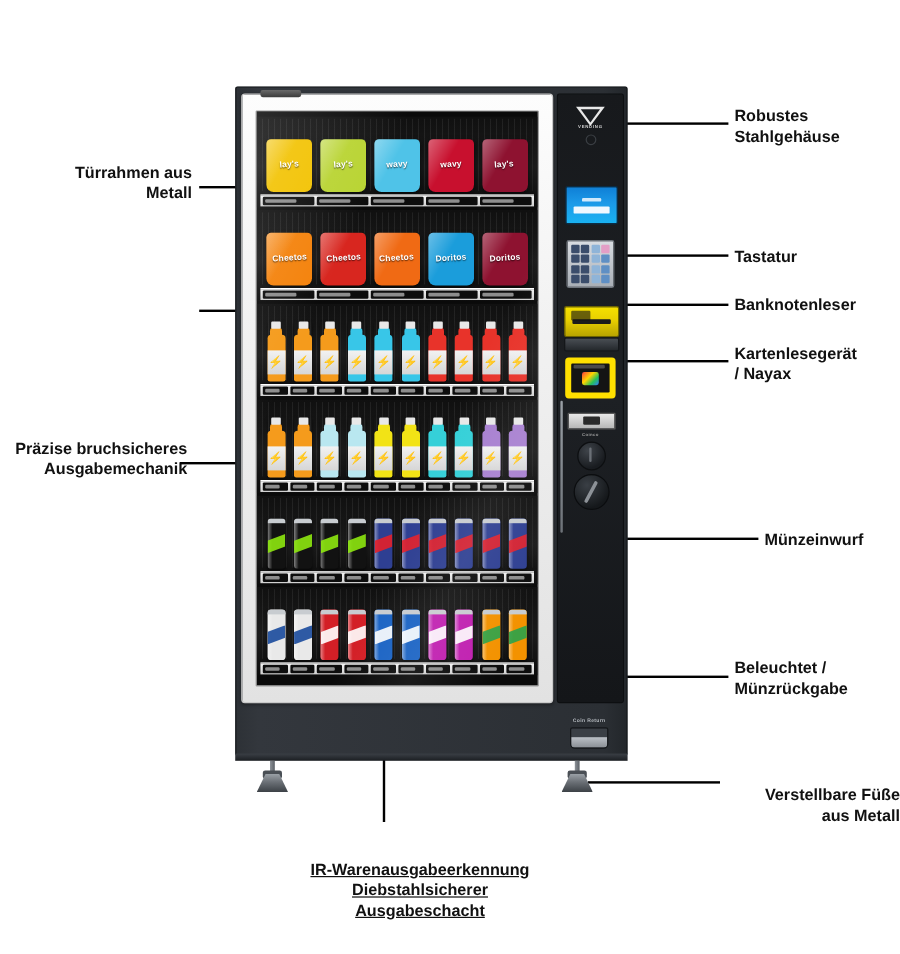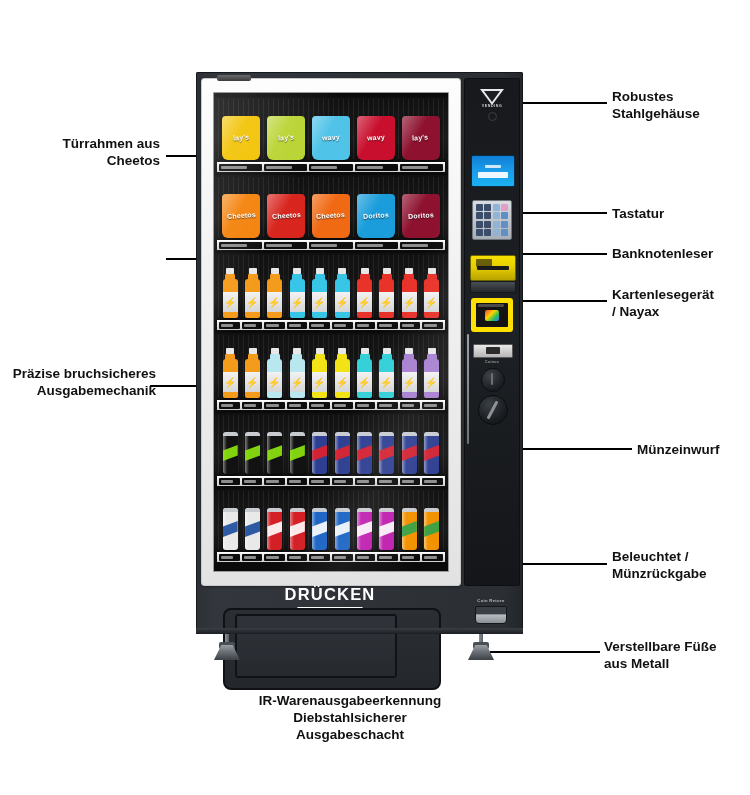--- a/index.html
+++ b/index.html
@@ -272,21 +272,21 @@
     clip-path:polygon(28% 0,72% 0,100% 100%,0 100%);}
   .foot .pad2{position:absolute;left:5px;top:8px;width:16px;height:7px;
     background:#4a4f55;border-radius:2px;}
 </style>
 </head>
 <body>
 
 <div class="stage">
 
   <div class="ann r" style="left:10px;top:135px;width:150px;">Türrahmen aus
-Cheetos</div>
+Metall</div>
   <div class="lead" style="left:166px;top:155px;width:85px;"></div>
 
   <div class="lead" style="left:166px;top:258px;width:85px;"></div>
 
   <div class="ann r" style="left:0px;top:365px;width:156px;">Präzise bruchsicheres
 Ausgabemechanik</div>
   <div class="lead" style="left:150px;top:385px;width:110px;"></div>
 
   <div class="ann l" style="left:612px;top:88px;width:140px;">Robustes
 Stahlgehäuse</div>
@@ -303,25 +303,25 @@
   <div class="lead" style="left:514px;top:300px;width:93px;"></div>
 
   <div class="ann l" style="left:637px;top:441px;width:140px;">Münzeinwurf</div>
   <div class="lead" style="left:492px;top:400px;width:2px;height:50px;"></div>
   <div class="lead" style="left:492px;top:448px;width:140px;"></div>
 
   <div class="ann l" style="left:612px;top:548px;width:140px;">Beleuchtet /
 Münzrückgabe</div>
   <div class="lead" style="left:505px;top:563px;width:102px;"></div>
 
-  <div class="ann l" style="left:604px;top:638px;width:146px;">Verstellbare Füße
+  <div class="ann l" style="left:604px;top:654px;width:146px;text-align:right;">Verstellbare Füße
 aus Metall</div>
   <div class="lead" style="left:490px;top:651px;width:110px;"></div>
 
-  <div class="ann c" style="left:175px;top:692px;width:350px;">IR-Warenausgabeerkennung
+  <div class="ann c" style="left:175px;top:716px;width:350px;text-decoration:underline;">IR-Warenausgabeerkennung
 Diebstahlsicherer
 Ausgabeschacht</div>
   <div class="lead" style="left:319px;top:545px;width:2px;height:140px;"></div>
 
   <div class="machine">
 
     <div class="cabinet"></div>
     <div class="cab-shadow"></div>
 
     <div class="door">
@@ -732,26 +732,20 @@
         </div>
       </div>
 
       <div class="coinlabelplate"></div>
       <div class="mini-txt" style="top:281px;">Coinco</div>
       <div class="knob" style="top:289px;"></div>
       <div class="coinslot" style="top:316px;"></div>
       <div class="cablewire"></div>
     </div>
 
-    <div class="lower">
-      <div class="drueck">DRÜCKEN</div>
-      <div class="push-flap"></div>
-      <div class="door-well"></div>
-      <div class="door-flap"></div>
-    </div>
 
     <div class="coin-return-area">
       <div class="cr-label">Coin Return</div>
       <div class="cr-cup"></div>
     </div>
 
     <div class="base"></div>
     <div class="foot" style="left:18px;">
       <div class="rod"></div>
       <div class="pad2"></div>

